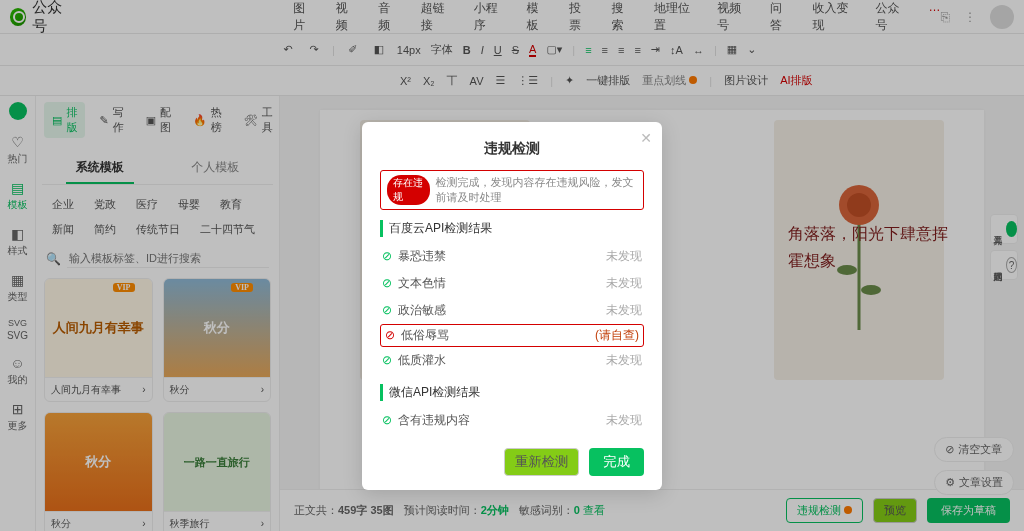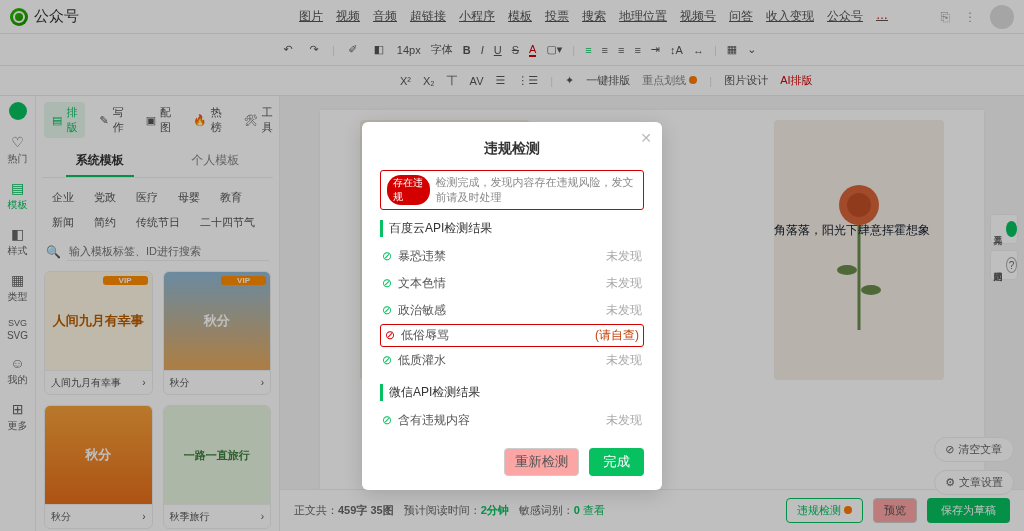--- a/index.html
+++ b/index.html
@@ -1,59 +1,59 @@
 <!DOCTYPE html>
 <html><head>
 <meta charset="utf-8">
 <style>
   * { box-sizing: border-box; margin: 0; padding: 0; }
   body { font-family: "Microsoft YaHei", "PingFang SC", sans-serif; width: 1024px; height: 531px; background: #f5f5f5; font-size: 12px; color: #333; position: relative; overflow: hidden; }
   .top-bar { height: 34px; background: #fff; border-bottom: 1px solid #e8e8e8; display: flex; align-items: center; padding: 0 10px; }
   .logo-area { display: flex; align-items: center; gap: 6px; font-size: 15px; font-weight: 500; }
   .logo-icon { width: 18px; height: 18px; border-radius: 50%; background: linear-gradient(135deg, #2dc100, #1a8f00); position: relative; }
   .logo-icon::after { content: ""; position: absolute; width: 8px; height: 8px; border: 2px solid #fff; border-radius: 50%; top: 3px; left: 3px; }
-  .top-menu { display: flex; gap: 13px; margin-left: 220px; color: #555; text-decoration: underline; }
+  .top-menu { display: flex; gap: 22px; margin-left: 220px; color: #555; }
   .top-menu span { cursor: pointer; }
   .top-right-icons { margin-left: auto; display: flex; gap: 14px; align-items: center; color: #999; }
   .avatar-circle { width: 24px; height: 24px; border-radius: 50%; background: #ddd; }
   .toolbar-row { height: 32px; background: #fff; border-bottom: 1px solid #e8e8e8; display: flex; align-items: center; padding-left: 280px; gap: 10px; color: #555; font-size: 11px; }
   .tb-icon { width: 16px; height: 16px; display: inline-flex; align-items: center; justify-content: center; }
   .tb-sep { color: #ddd; }
   .toolbar-row2 { height: 30px; background: #fff; border-bottom: 1px solid #e8e8e8; display: flex; align-items: center; padding-left: 400px; gap: 12px; color: #555; font-size: 11px; }
   .main { display: flex; height: calc(531px - 96px); }
   .side-rail { width: 36px; background: #fff; border-right: 1px solid #eee; display: flex; flex-direction: column; align-items: center; padding-top: 6px; gap: 14px; font-size: 10px; color: #666; }
   .side-rail .rail-item { display: flex; flex-direction: column; align-items: center; gap: 2px; cursor: pointer; }
   .side-rail .rail-item.active { color: #07c160; }
   .rail-circle { width: 18px; height: 18px; border-radius: 50%; background: #07c160; }
   .rail-icon { font-size: 14px; }
   .left-panel { width: 244px; background: #fff; border-right: 1px solid #eee; padding: 4px 6px; }
   .tab-btns { display: flex; gap: 6px; padding: 2px 2px 0 2px; align-items: center; }
   .tab-btn { padding: 3px 8px; border-radius: 4px; font-size: 11px; color: #555; display: flex; align-items: center; gap: 4px; cursor: pointer; }
   .tab-btn.active { background: #e6f7ed; color: #07c160; font-weight:500; }
   .green-dot { width: 10px; height: 10px; border-radius: 50%; background: #07c160; margin-left: 4px; }
-  .sub-tabs { display: flex; justify-content: space-around; border-bottom: 1px solid #eee; margin-top: 8px; }
+  .sub-tabs { display: flex; justify-content: space-around; border-bottom: 1px solid #eee; margin-top: 15px; }
   .sub-tab { padding: 6px 10px; font-size: 12px; color: #888; cursor: pointer; }
   .sub-tab.active { color: #333; font-weight: 600; border-bottom: 2px solid #07c160; }
   .tag-rows { display: flex; flex-wrap: wrap; gap: 6px 8px; padding: 10px 4px 6px; }
   .tag { font-size: 11px; color: #555; padding: 2px 6px; border-radius: 3px; cursor: pointer; }
   .search-row { display: flex; align-items: center; gap: 6px; padding: 4px 4px 8px; color: #999; }
   .search-input { width: 100%; border: none; border-bottom: 1px solid #eee; outline: none; font-size: 11px; padding: 3px 2px; color: #666; }
   .cards-grid { display: grid; grid-template-columns: 1fr 1fr; gap: 10px; padding: 2px; }
   .card { height: 124px; border-radius: 6px; border: 1px solid #eee; overflow: hidden; display: flex; flex-direction: column; background: #fff; }
   .card-thumb { flex: 1; position: relative; display: flex; align-items: center; justify-content: center; font-size: 13px; color: #fff; font-weight: 600; }
   .card-caption { height: 24px; display: flex; align-items: center; justify-content: space-between; padding: 0 6px; font-size: 10px; color: #555; border-top: 1px solid #f0f0f0; }
-  .vip-chip { position: absolute; top: 4px; right: 4px; background: #ff8c00; color: #fff; font-size: 8px; padding: 0 16px; border-radius: 3px; }
+  .vip-chip { position: absolute; top: 4px; right: 17px; background: #ff8c00; color: #fff; font-size: 8px; padding: 0 4px; border-radius: 3px; font-family: Liberation Serif, serif; }
   .editor-area { flex: 1; background: #f5f5f5; padding: 14px 40px; position: relative; }
   .editor-page { width: 100%; background: #fff; height: 100%; box-shadow: 0 0 4px rgba(0,0,0,0.05); padding: 10px 40px; position: relative; }
   .page-body { display: flex; gap: 16px; color: #b77e4c; line-height: 1.8; font-size: 13px; }
   .rose-img { width: 170px; height: 260px; background: #f4efe6; border-radius: 4px; display: flex; align-items: center; justify-content: center; position: relative; overflow: hidden; }
   .rose-svg { width: 100px; height: 180px; }
   .footer-bar { position: absolute; bottom: 0; left: 0; right: 0; display: flex; align-items: center; gap: 10px; padding: 8px 14px; background: #fff; border-top: 1px solid #eee; font-size: 11px; color: #666; }
   .footer-right { margin-left: auto; display: flex; gap: 10px; align-items: center; }
-  .btn-outline { border: 1px solid #ccc; background: #fca5a5; padding: 4px 10px; border-radius: 4px; cursor: pointer; color: #555; }
+  .btn-outline { border: 1px solid #ccc; background: #84cc16; padding: 4px 10px; border-radius: 4px; cursor: pointer; color: #555; }
   .btn-green { border: none; background: #07c160; color: #fff; padding: 5px 14px; border-radius: 4px; cursor: pointer; }
   .btn-green-text { color: #07c160; border: 1px solid #07c160; background: #fff; padding: 4px 10px; border-radius: 4px; cursor: pointer; }
   .right-float { position: absolute; right: 6px; top: 214px; display: flex; flex-direction: column; gap: 6px; align-items: center; }
   .float-card { width: 28px; background: #fff; border: 1px solid #eee; border-radius: 4px; display: flex; flex-direction: column; align-items: center; padding: 6px 0; font-size: 9px; color: #555; gap: 2px; writing-mode: vertical-rl; }
   .float-dot-green { width: 16px; height: 16px; border-radius: 50%; background: #07c160; }
   .float-q { width: 16px; height: 16px; border-radius: 50%; border: 1px solid #aaa; display: flex; align-items: center; justify-content: center; font-size: 10px; color: #666; }
   .bottom-right-pills { position: absolute; right: 10px; bottom: 36px; display: flex; flex-direction: column; gap: 8px; }
   .pill { background: #fff; border: 1px solid #eee; border-radius: 14px; padding: 4px 10px; font-size: 11px; color: #666; display: flex; align-items: center; gap: 4px; cursor: pointer; }
   .modal-mask { position: absolute; inset: 0; background: rgba(0,0,0,0.25); display: flex; align-items: flex-start; justify-content: center; padding-top: 122px; }
   .modal { width: 300px; background: #fff; border-radius: 6px; padding: 18px 18px 14px; position: relative; box-shadow: 0 4px 20px rgba(0,0,0,0.15); }
@@ -279,21 +279,21 @@
         <div class="rose-img" style="margin-left:auto">
           <svg class="rose-svg" viewBox="0 0 100 180">
             <line x1="50" y1="60" x2="50" y2="170" stroke="#6a8b4a" stroke-width="3"></line>
             <ellipse cx="38" cy="110" rx="10" ry="5" fill="#6a8b4a"></ellipse>
             <ellipse cx="62" cy="130" rx="10" ry="5" fill="#6a8b4a"></ellipse>
             <circle cx="50" cy="45" r="20" fill="#d9653a"></circle>
             <circle cx="50" cy="45" r="12" fill="#c14f26"></circle>
           </svg>
         </div>
       </div>
-      <div style="position:absolute; right:50px; top:110px; width:160px; color:#0f172a; font-size:12px; line-height:1.7;">
+      <div style="position:absolute; right:36px; top:110px; width:160px; color:#7f1d1d; font-size:16px; line-height:1.7;">
         <div>角落落，阳光下肆意挥霍想象</div>
       </div>
     </div>
 
     <div class="footer-bar">
       <span><span>正文共：</span><b>459字 35图</b></span>
       <span><span>预计阅读时间：</span><b class="link-green">2分钟</b></span>
       <span><span>敏感词别：</span><b class="link-green">0</b> <span class="link-green">查看</span></span>
       <div class="footer-right">
         <span class="btn-green-text"><span>违规检测</span> <span class="warn-dot-orange"></span></span>

